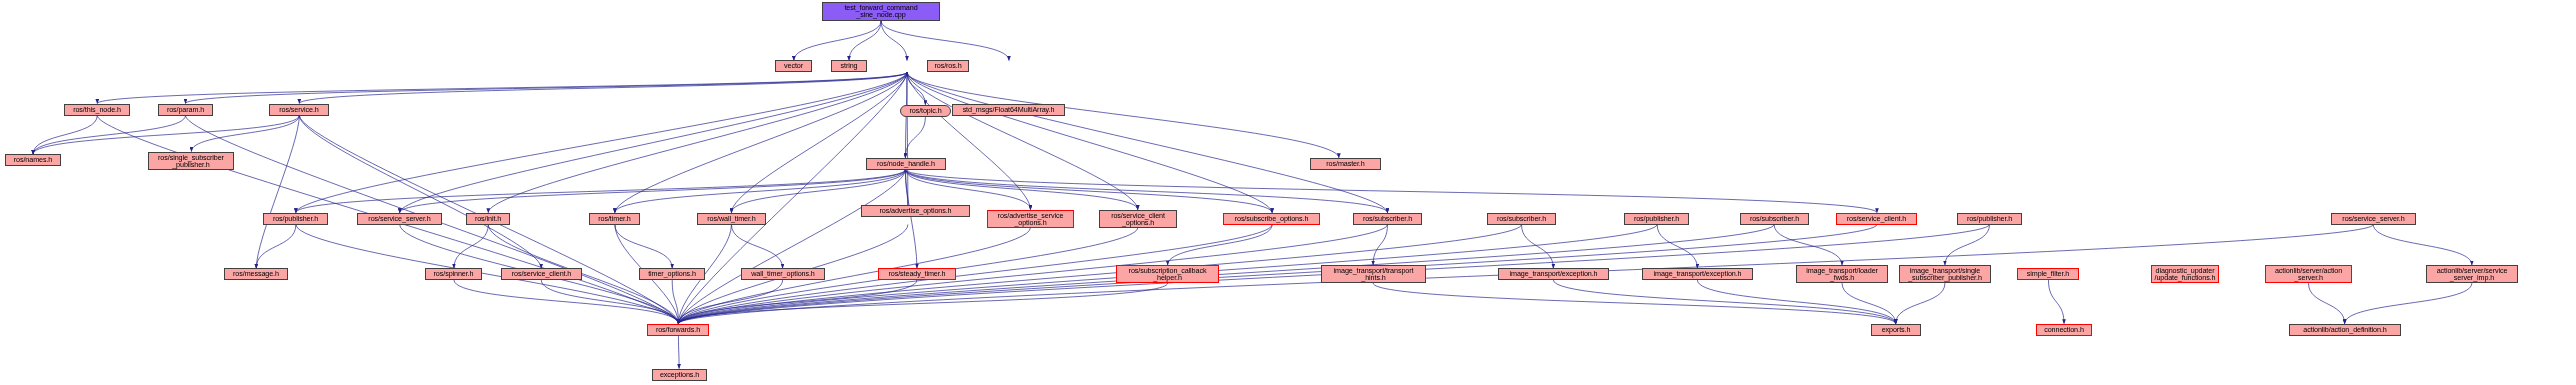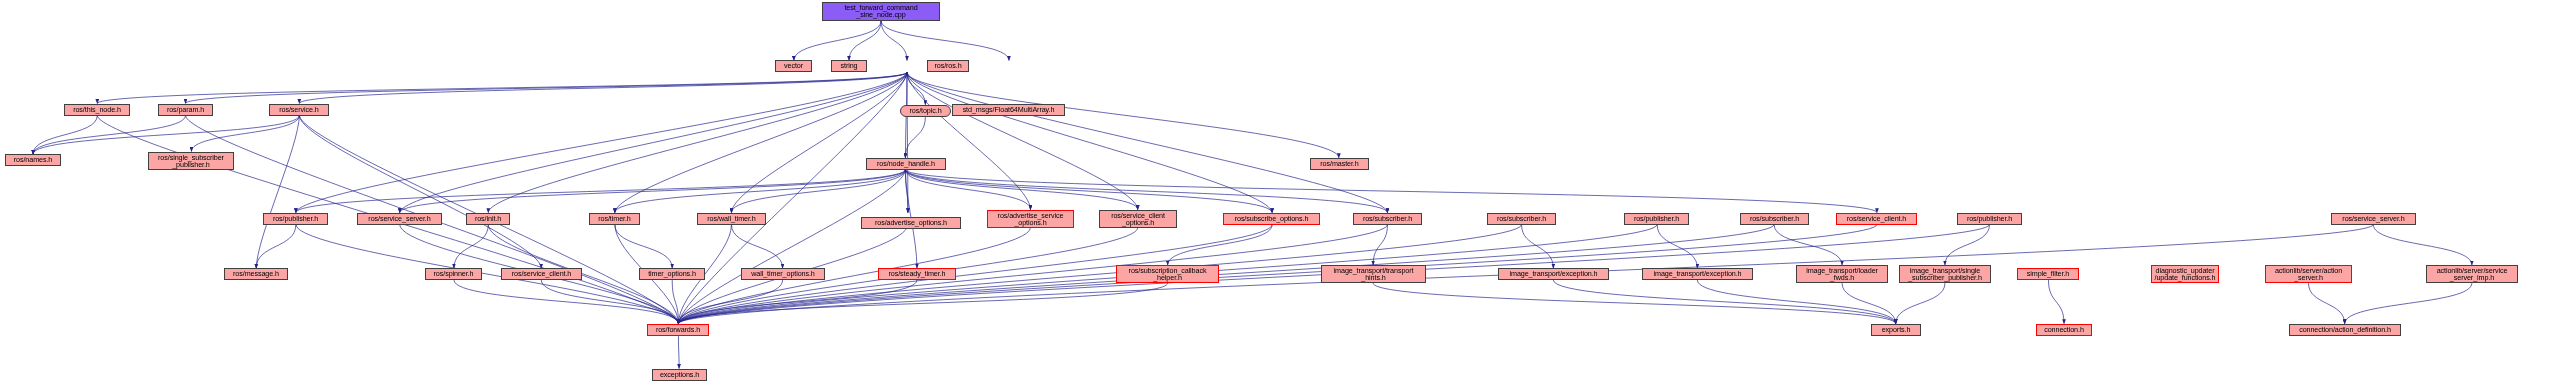--- a/index.html
+++ b/index.html
@@ -155,27 +155,27 @@
     <div class="node" style="left: 884px; top: 60px; width: 42px; height: 12px; margin-left: 43px;">ros/ros.h</div>
     <div class="node" style="left: 952px; top: 60px; width: 113px; height: 12px; margin-top: 44px;">std_msgs/Float64MultiArray.h</div>
     <div class="node" style="left: 64px; top: 104px; width: 66px; height: 12px;">ros/this_node.h</div>
     <div class="node" style="left: 158px; top: 104px; width: 55px; height: 12px;">ros/param.h</div>
     <div class="node" style="left: 269px; top: 104px; width: 60px; height: 12px;">ros/service.h</div>
     <div class="node" style="left: 900px; top: 105px; width: 51px; height: 12px; border-radius: 6px;">ros/topic.h</div>
     <div class="node" style="left: 5px; top: 154px; width: 56px; height: 12px;">ros/names.h</div>
     <div class="node two-line" style="left: 148px; top: 152px; width: 86px; height: 18px;">ros/single_subscriber
 _publisher.h</div>
     <div class="node" style="left: 866px; top: 158px; width: 80px; height: 12px;">ros/node_handle.h</div>
-    <div class="node" style="left: 1310px; top: 158px; width: 59px; height: 12px;">ros/master.h</div>
+    <div class="node" style="left: 1310px; top: 158px; width: 71px; height: 12px;">ros/master.h</div>
     <div class="node" style="left: 263px; top: 213px; width: 65px; height: 12px;">ros/publisher.h</div>
     <div class="node" style="left: 357px; top: 213px; width: 85px; height: 12px;">ros/service_server.h</div>
     <div class="node" style="left: 466px; top: 213px; width: 44px; height: 12px;">ros/init.h</div>
     <div class="node" style="left: 589px; top: 213px; width: 51px; height: 12px;">ros/timer.h</div>
     <div class="node" style="left: 697px; top: 213px; width: 69px; height: 12px;">ros/wall_timer.h</div>
-    <div class="node" style="left: 861px; top: 217px; width: 100px; height: 12px;">ros/advertise_options.h</div>
+    <div class="node" style="left: 861px; top: 205px; width: 109px; height: 12px;">ros/advertise_options.h</div>
     <div class="node red two-line" style="left: 987px; top: 210px; width: 87px; height: 18px;">ros/advertise_service
 _options.h</div>
     <div class="node two-line" style="left: 1099px; top: 210px; width: 78px; height: 18px;">ros/service_client
 _options.h</div>
     <div class="node red" style="left: 1223px; top: 213px; width: 97px; height: 12px;">ros/subscribe_options.h</div>
     <div class="node" style="left: 1353px; top: 213px; width: 69px; height: 12px;">ros/subscriber.h</div>
     <div class="node" style="left: 1487px; top: 213px; width: 69px; height: 12px;">ros/subscriber.h</div>
     <div class="node" style="left: 1624px; top: 213px; width: 65px; height: 12px;">ros/publisher.h</div>
     <div class="node" style="left: 1740px; top: 213px; width: 69px; height: 12px;">ros/subscriber.h</div>
     <div class="node red" style="left: 1836px; top: 213px; width: 81px; height: 12px;">ros/service_client.h</div>
@@ -200,16 +200,16 @@
     <div class="node red" style="left: 2017px; top: 268px; width: 62px; height: 12px;">simple_filter.h</div>
     <div class="node red two-line" style="left: 2151px; top: 265px; width: 68px; height: 18px;">diagnostic_updater
 /update_functions.h</div>
     <div class="node red two-line" style="left: 2265px; top: 265px; width: 87px; height: 18px;">actionlib/server/action
 _server.h</div>
     <div class="node two-line" style="left: 2426px; top: 265px; width: 92px; height: 18px;">actionlib/server/service
 _server_imp.h</div>
     <div class="node red" style="left: 647px; top: 324px; width: 62px; height: 12px;">ros/forwards.h</div>
     <div class="node" style="left: 1871px; top: 324px; width: 50px; height: 12px;">exports.h</div>
     <div class="node red" style="left: 2036px; top: 324px; width: 56px; height: 12px;">connection.h</div>
-    <div class="node" style="left: 2289px; top: 324px; width: 112px; height: 12px;">connection/action_definition.h</div>
+    <div class="node" style="left: 2289px; top: 324px; width: 112px; height: 12px;">actionlib/action_definition.h</div>
     <div class="node" style="left: 652px; top: 369px; width: 55px; height: 12px;">exceptions.h</div>
   </div>
 
 
 </body></html>

